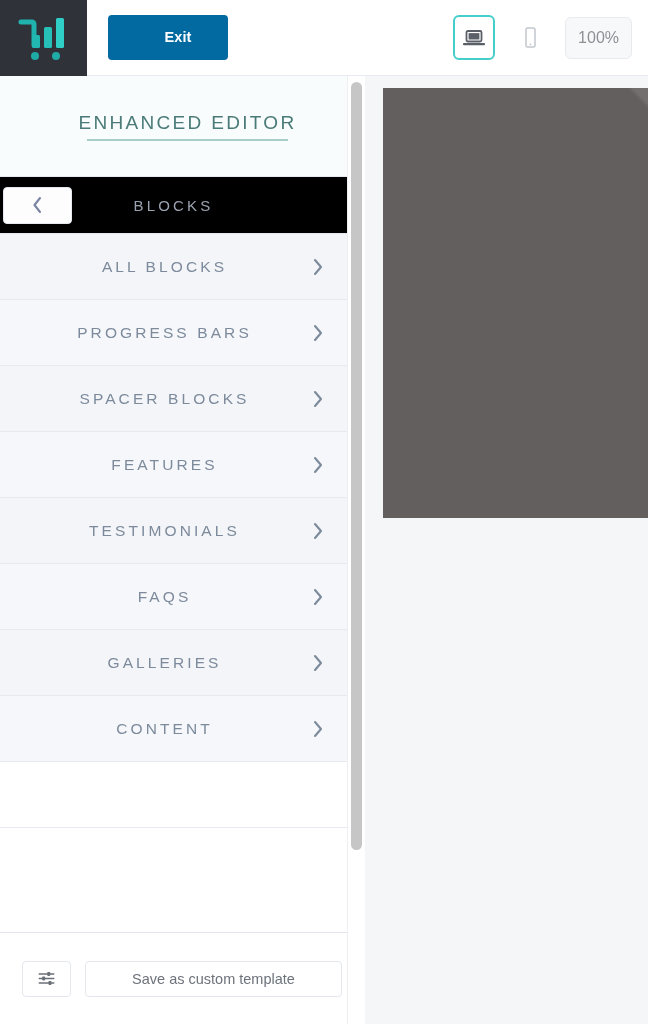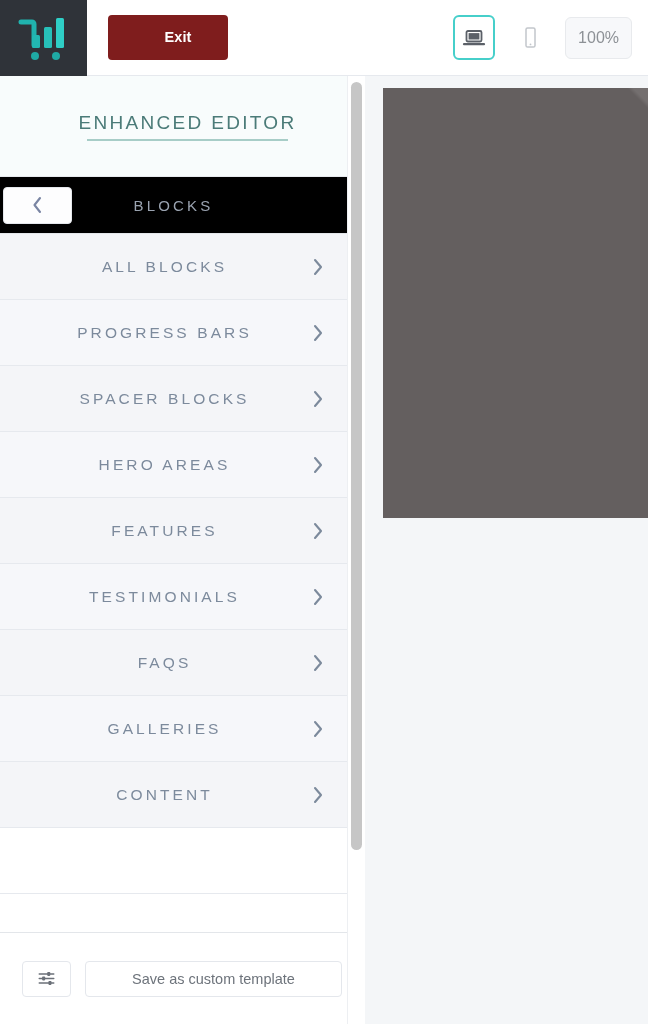--- a/index.html
+++ b/index.html
@@ -57,21 +57,21 @@
     font-size: 14.5px;
     font-weight: bold;
     color: #ffffff;
     cursor: pointer;
     font-family: "Liberation Sans", sans-serif;
     letter-spacing: .1px;
     line-height: 1;
   }
 
   .btn-exit {
-    background: #7f1d1d;
+    background: #0369a1;
     width: 120px;
     height: 45px;
     padding-left: 20px;
   }
 
   .btn-save {
     background: #26c6c0;
     height: 45px;
     padding: 0 17px;
   }
@@ -415,26 +415,20 @@
             </svg>
           </div>
 
           <div class="block-row">
             <span class="block-row-label">SPACER BLOCKS</span>
             <svg class="chev-right" width="14" height="19" viewBox="0 0 14 19">
               <path d="M4 2.5 L10 9.5 L4 16.5" fill="none" stroke="#7c8a9c" stroke-width="2.1" stroke-linecap="round" stroke-linejoin="round"></path>
             </svg>
           </div>
 
-          <div class="block-row">
-            <span class="block-row-label">HERO AREAS</span>
-            <svg class="chev-right" width="14" height="19" viewBox="0 0 14 19">
-              <path d="M4 2.5 L10 9.5 L4 16.5" fill="none" stroke="#7c8a9c" stroke-width="2.1" stroke-linecap="round" stroke-linejoin="round"></path>
-            </svg>
-          </div>
 
 
           <div class="block-row">
             <span class="block-row-label">FEATURES</span>
             <svg class="chev-right" width="14" height="19" viewBox="0 0 14 19">
               <path d="M4 2.5 L10 9.5 L4 16.5" fill="none" stroke="#7c8a9c" stroke-width="2.1" stroke-linecap="round" stroke-linejoin="round"></path>
             </svg>
           </div>
 
           <div class="block-row">

